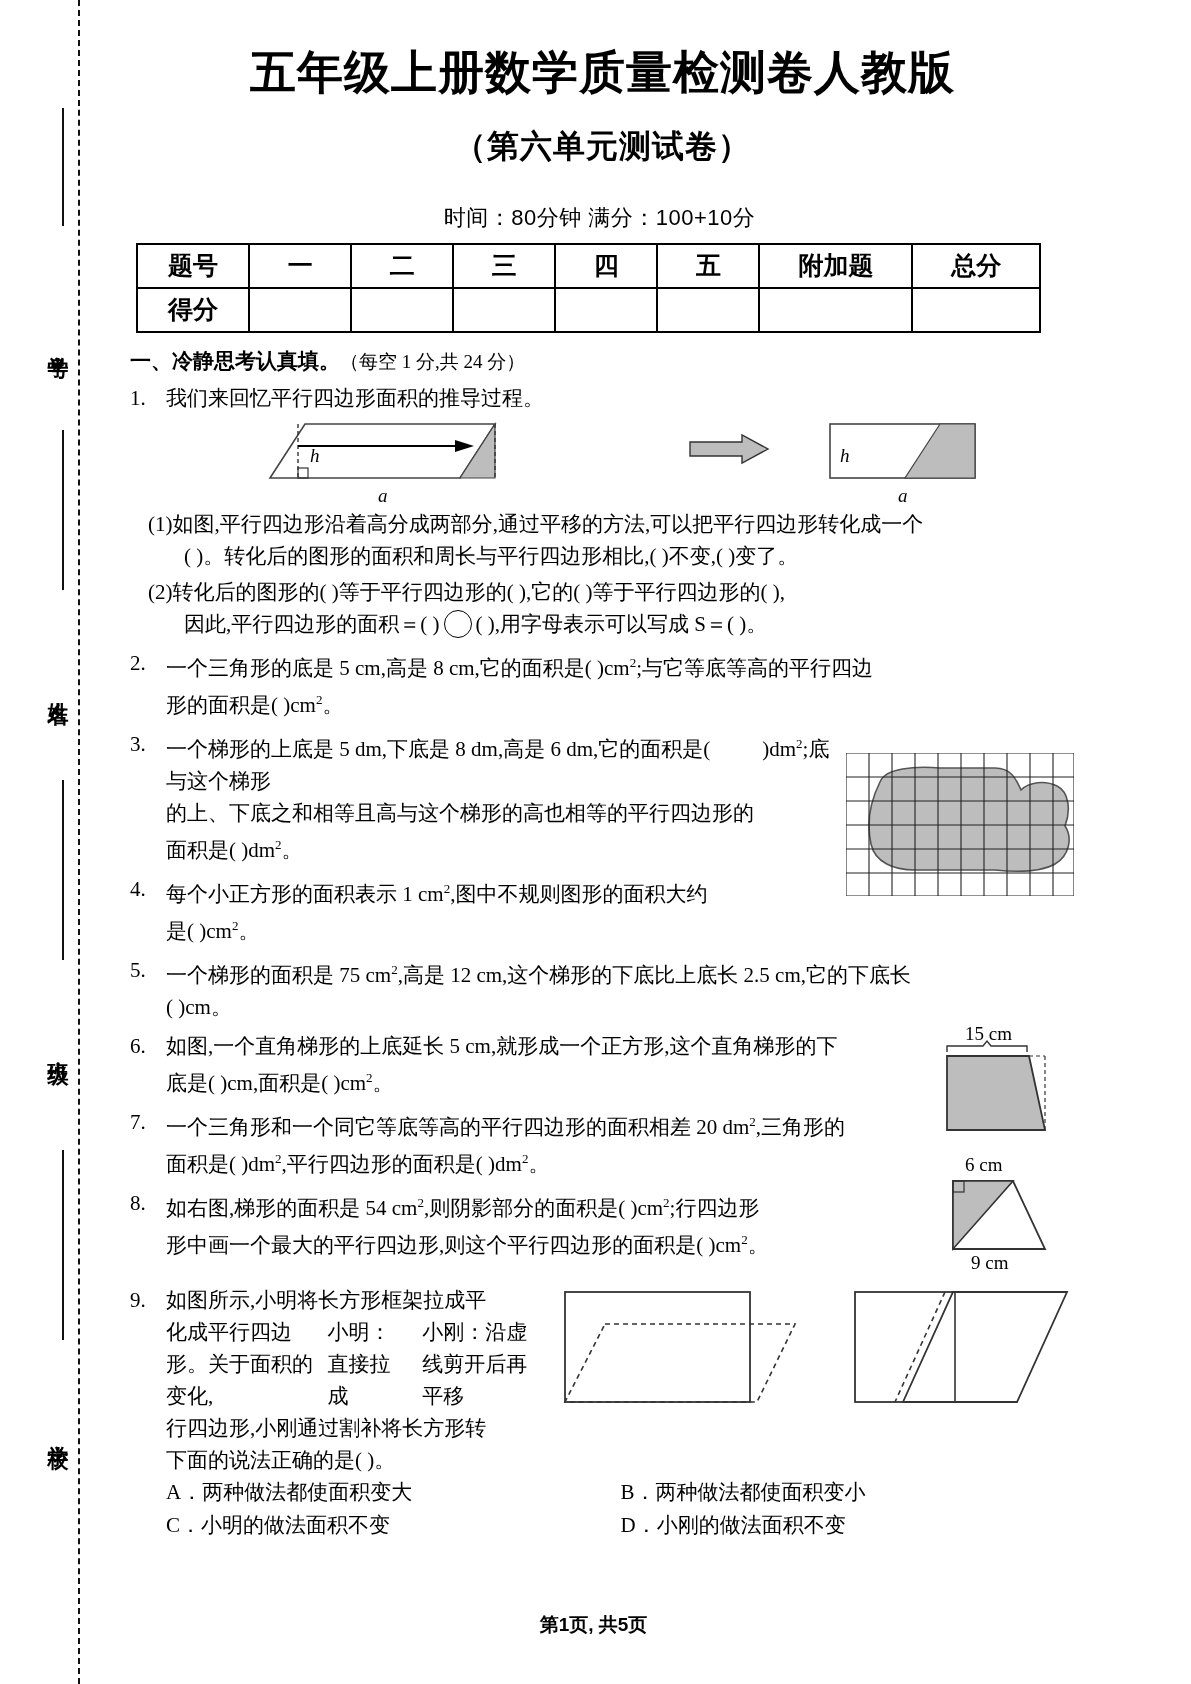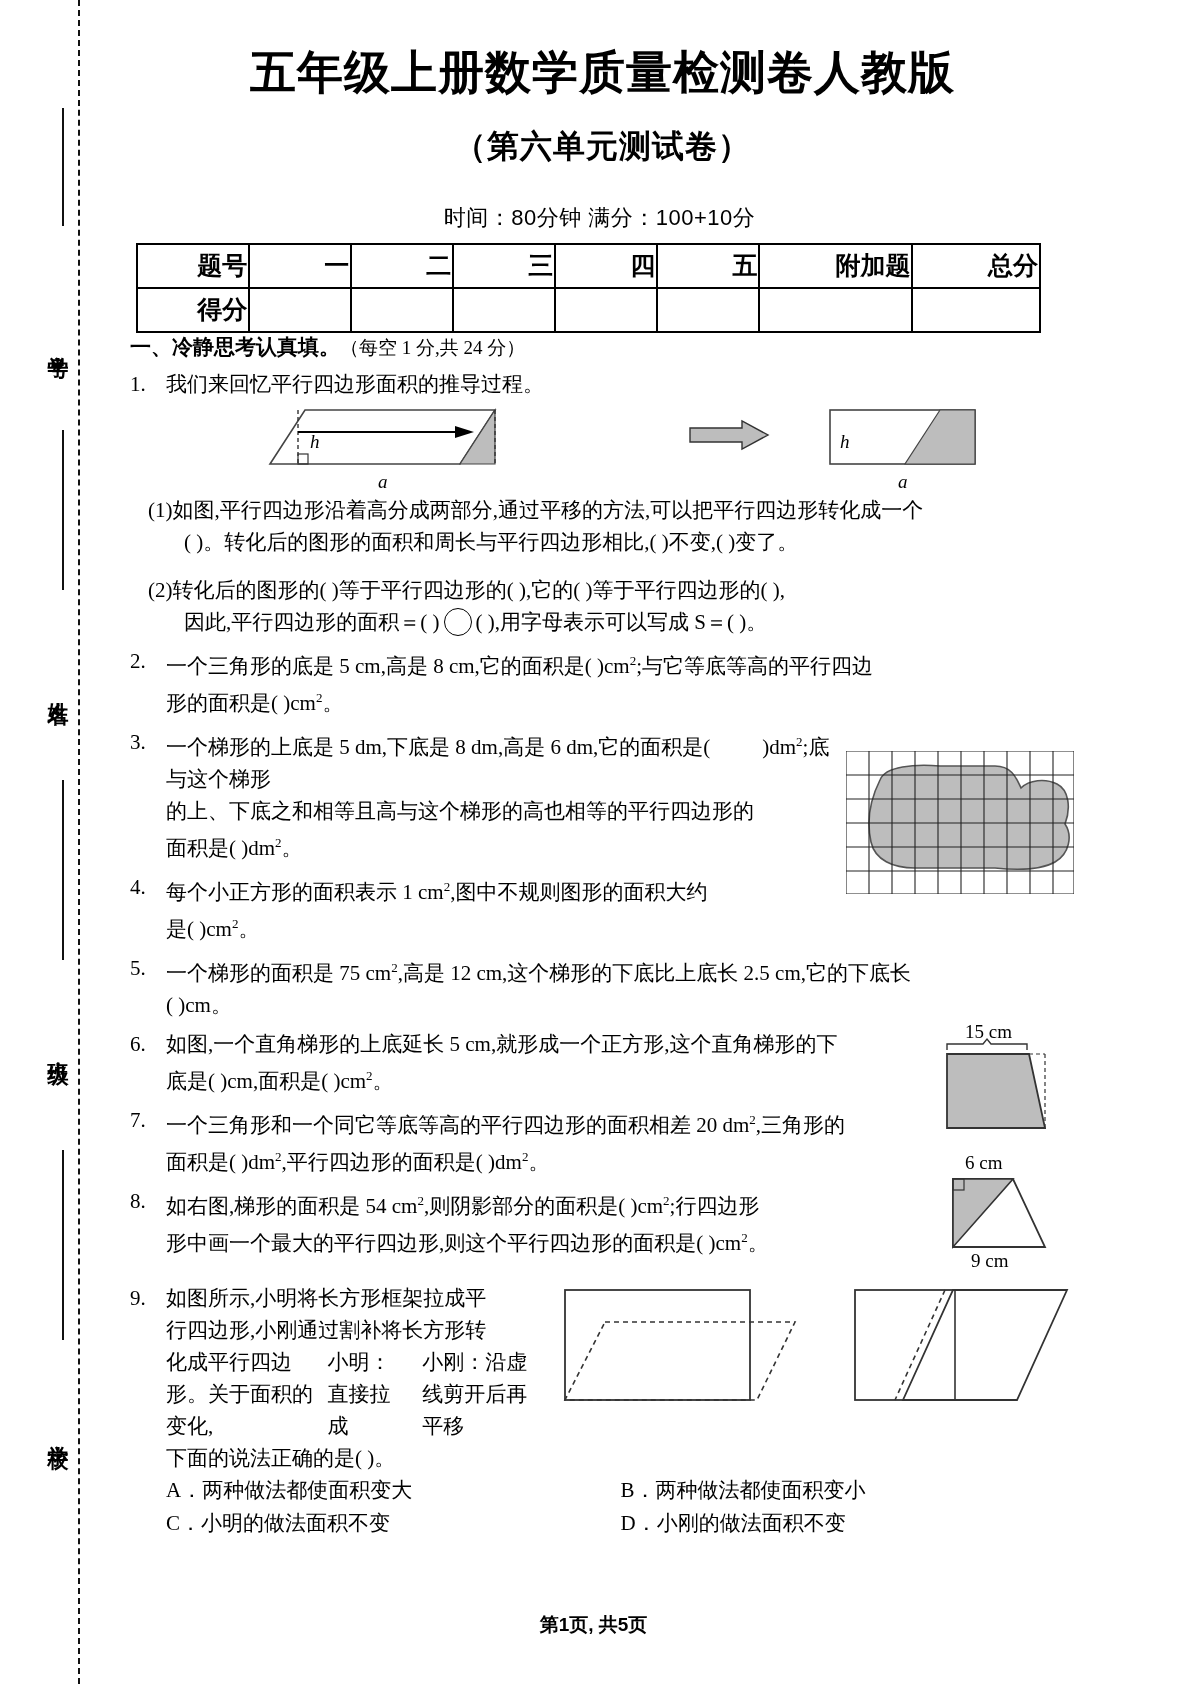--- a/index.html
+++ b/index.html
@@ -83,37 +83,38 @@
   
   table.score {
     margin-top: 10px;
     border-collapse: collapse;
     width: 905px;
     margin-left: 6px;
   }
   table.score td {
     border: 2px solid #000;
     height: 44px;
-    text-align: right;
+    text-align: center;
     vertical-align: middle;
     font-family: "Liberation Sans", "DejaVu Sans", sans-serif;
     font-weight: bold;
     font-size: 25px;
   }
   table.score td.blank { font-weight: normal; }
   .c-label { width: 110px; }
   .c-num   { width: 100px; }
   .c-extra { width: 150px; }
   .c-total { width: 125px; }
 
   
   .sec-head {
     font-family: "Liberation Sans", "DejaVu Sans", sans-serif;
     font-weight: bold;
     font-size: 21px;
+    margin-top: 14px;
     letter-spacing: 0px;
   }
   .sec-head .pts {
     font-family: "Liberation Serif", "DejaVu Serif", serif;
     font-weight: normal;
     font-size: 19px;
   }
 
   .q {
     position: relative;
@@ -238,21 +239,21 @@
       <text x="710" y="46" font-family="Liberation Serif, serif" font-size="19" font-style="italic" fill="#000">h</text>
       <text x="768" y="86" font-family="Liberation Serif, serif" font-size="19" font-style="italic" fill="#000">a</text>
     </svg>
   </div>
 
   <div class="q" style="margin-top:0;">
     <div class="sub">(1)如图,平行四边形沿着高分成两部分,通过平移的方法,可以把平行四边形转化成一个</div>
     <div class="sub2">(        )。转化后的图形的面积和周长与平行四边形相比,(       )不变,(       )变了。</div>
   </div>
 
-  <div class="q" style="margin-top:16px;">
+  <div class="q" style="margin-top:4px;">
     <div class="sub">(2)转化后的图形的(       )等于平行四边形的(       ),它的(       )等于平行四边形的(       ),</div>
     <div class="sub2" style="display:flex;align-items:center;">
       <span>因此,平行四边形的面积＝(      )</span>
       <span style="display:inline-block;width:28px;height:28px;border:1.6px solid #000;border-radius:50%;margin:0 4px;"></span>
       <span>(      ),用字母表示可以写成 S＝(        )。</span>
     </div>
   </div>
 
 
   <div class="q">
@@ -397,26 +398,26 @@
         <line x1="390" y1="8" x2="340" y2="118" stroke="#333" stroke-width="1.6" stroke-dasharray="5,4"></line>
         <line x1="440" y1="63" x2="466" y2="63" stroke="#000" stroke-width="1.8"></line>
         <polygon points="463,57 478,63 463,69" fill="#000"></polygon>
         <polygon points="398,8 512,8 462,118 348,118" fill="#ffffff" stroke="#333" stroke-width="1.8"></polygon>
         <line x1="400" y1="8" x2="400" y2="118" stroke="#333" stroke-width="1.6"></line>
       </svg>
     </div>
     <div class="q">
       <span class="qnum">9.</span>
       <div class="qbody">如图所示,小明将长方形框架拉成平</div>
-      <div class="qbody">行四边形,小刚通过割补将长方形转</div>
       <div class="qbody" style="display:flex;">
         <span>化成平行四边形。关于面积的变化,</span>
         <span style="margin-left:8px;">小明：直接拉成</span>
         <span style="margin-left:24px;">小刚：沿虚线剪开后再平移</span>
       </div>
+      <div class="qbody">行四边形,小刚通过割补将长方形转</div>
       <div class="qbody">下面的说法正确的是(        )。</div>
     </div>
     <div class="clear"></div>
   </div>
 
   <div class="opts">
     <div class="row">
       <div class="col">A．两种做法都使面积变大</div>
       <div class="col">B．两种做法都使面积变小</div>
     </div>

